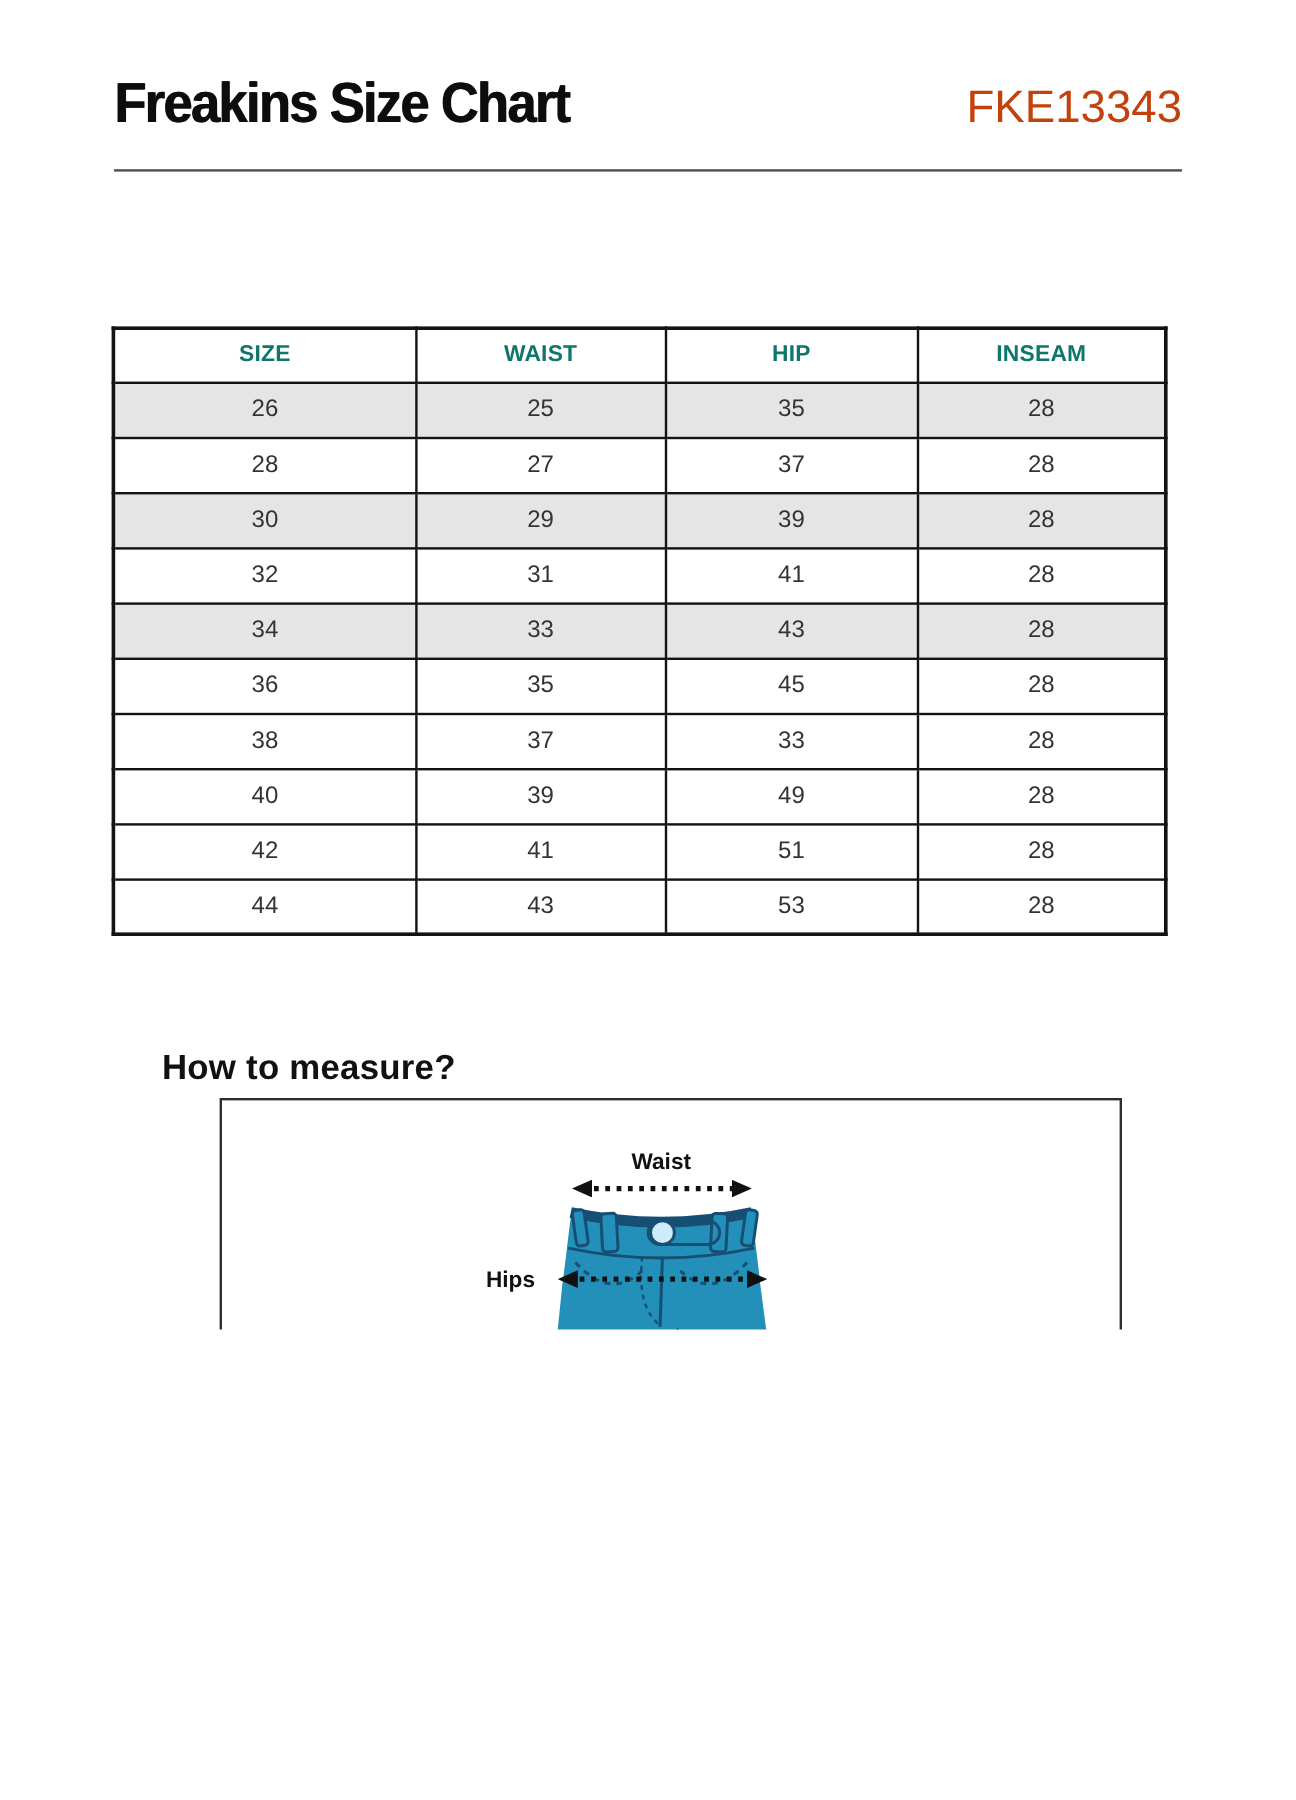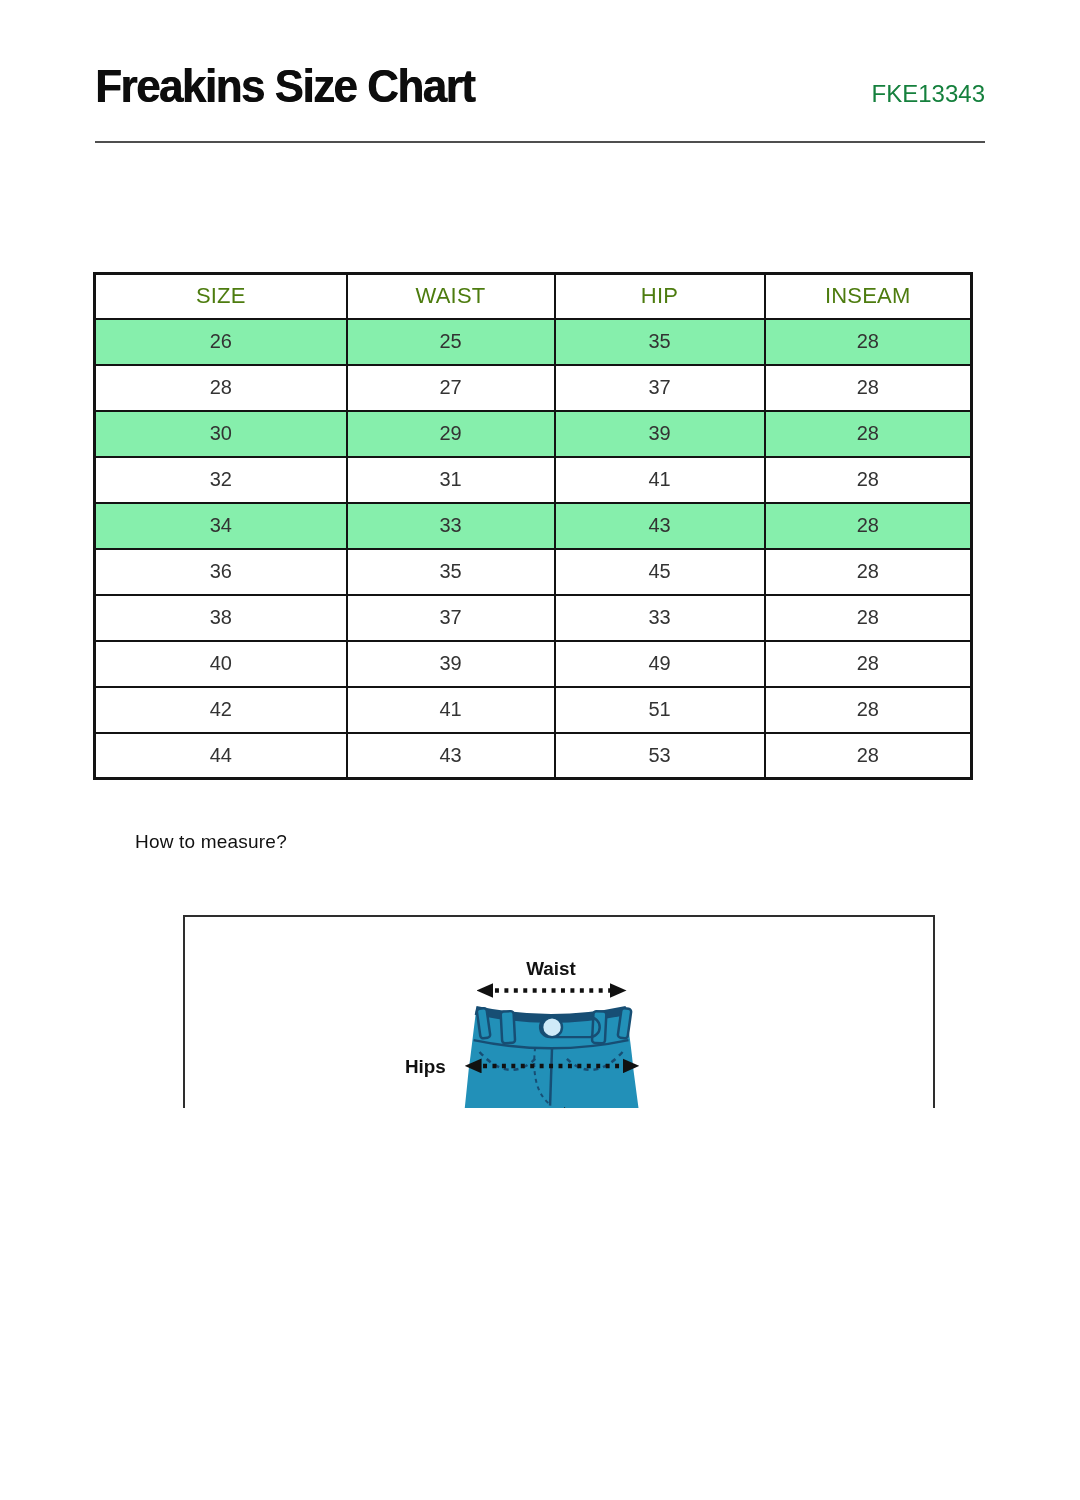--- a/index.html
+++ b/index.html
@@ -11,47 +11,47 @@
   .header {
     position:absolute; left:95px; right:95px; top:58px;
     display:flex; justify-content:space-between; align-items:baseline;
   }
   .title {
     font-size:47px; font-weight:bold; letter-spacing:-1.5px; color:#0d0d0d;
     transform:scaleX(0.93); transform-origin:0 100%;
     text-shadow:0.8px 0 0 currentColor;
     white-space:nowrap;
   }
-  .sku { font-size:24px; font-weight:400; color:#15803d; letter-spacing:0; }
+  .sku { font-size:38px; font-weight:400; color:#c2410c; letter-spacing:0; }
   .rule {
     position:absolute; left:95px; width:890px; top:141px;
     border-top:2px solid #4f4f4f; height:0;
   }
   .intro {
     position:absolute; left:95px; top:190px; width:910px;
     font-size:23px; line-height:1.52; color:#262626; letter-spacing:0.2px;
   }
   table.size-table {
     position:absolute; left:93px; top:272px; width:877px;
     border-collapse:collapse; table-layout:fixed;
     border:3px solid #131313;
   }
   table.size-table th, table.size-table td {
     border:2.5px solid #131313; text-align:center; vertical-align:middle;
     background:#ffffff;
   }
   table.size-table th {
-    height:45px; font-size:22px; font-weight:normal; color:#4d7c0f; letter-spacing:0.2px;
+    height:45px; font-size:19px; font-weight:bold; color:#0f766e; letter-spacing:0.2px;
   }
   table.size-table td { height:46px; font-size:20px; font-weight:400; color:#333; }
-  table.size-table tr.shade td { background:#86efac; }
+  table.size-table tr.shade td { background:#e5e5e5; }
   .col-size { width:252px; } .col-waist { width:208px; } .col-hip { width:210px; } .col-inseam { width:207px; }
   .measure-heading {
-    position:absolute; left:135px; top:831px;
-    font-size:19px; font-weight:normal; color:#111; letter-spacing:0.2px;
+    position:absolute; left:135px; top:874px;
+    font-size:29px; font-weight:bold; color:#111; letter-spacing:0.2px;
   }
   .measure-sub {
     position:absolute; left:135px; top:868px;
     font-size:23px; color:#262626; letter-spacing:0.2px;
   }
   .figure-box {
     position:absolute; left:183px; top:915px; width:752px; height:555px;
     border:2px solid #2e2e2e; background:#fff;
   }
   .figure-box svg { width:100%; height:100%; display:block; }

